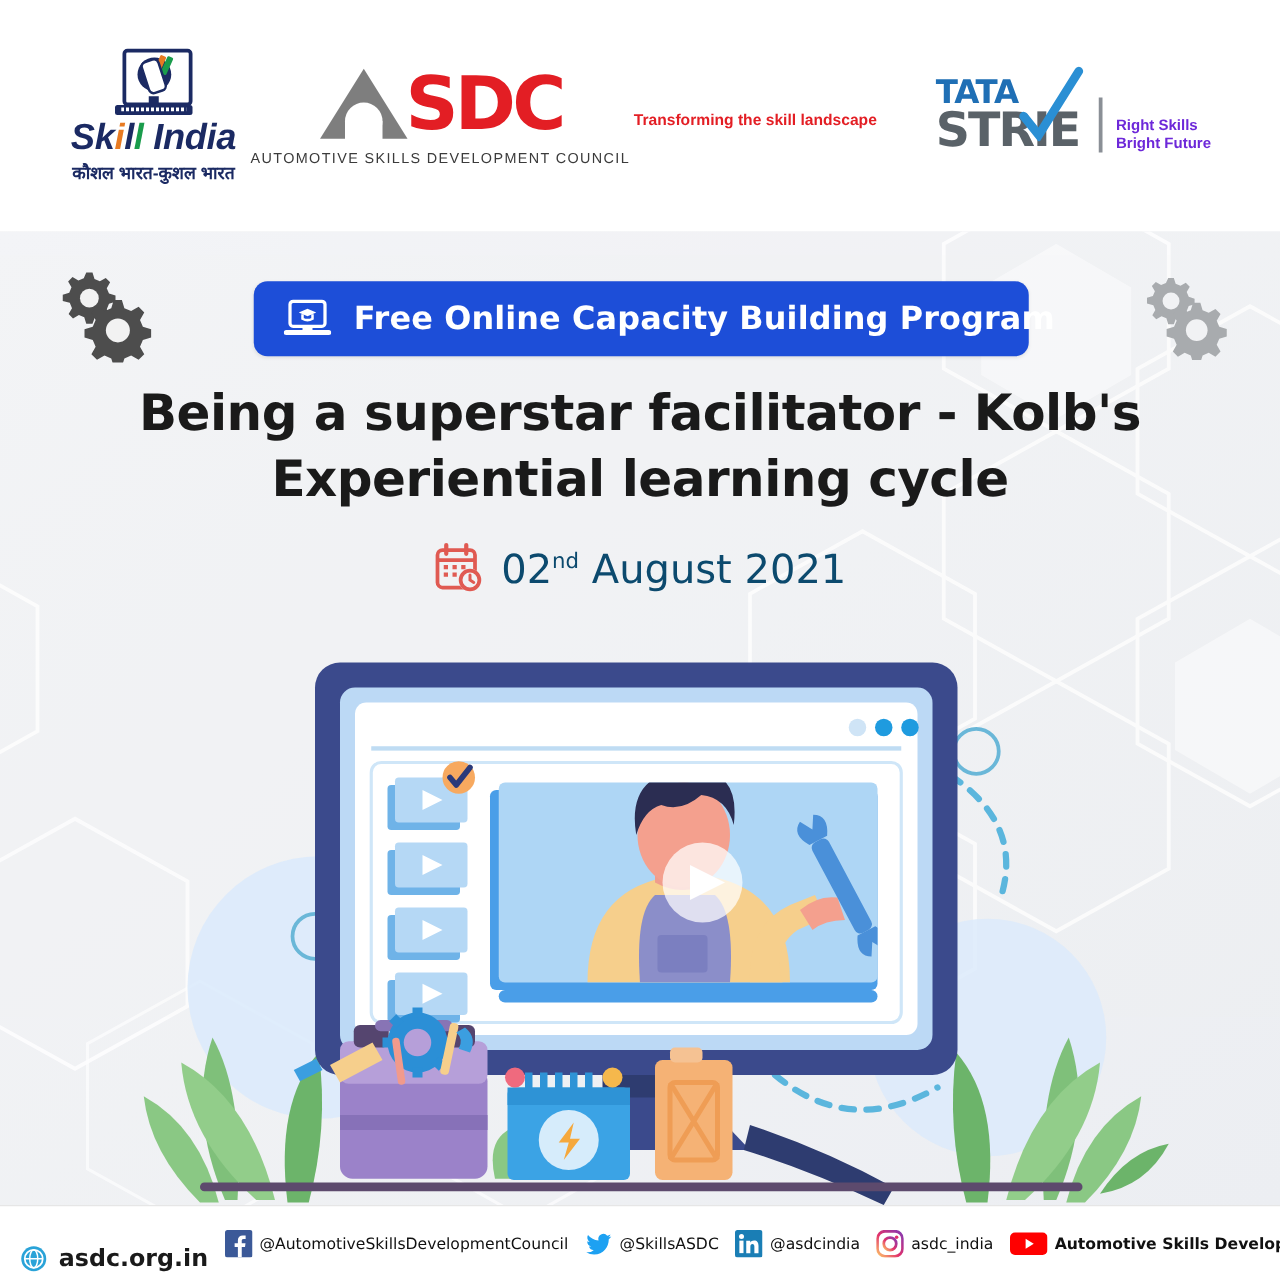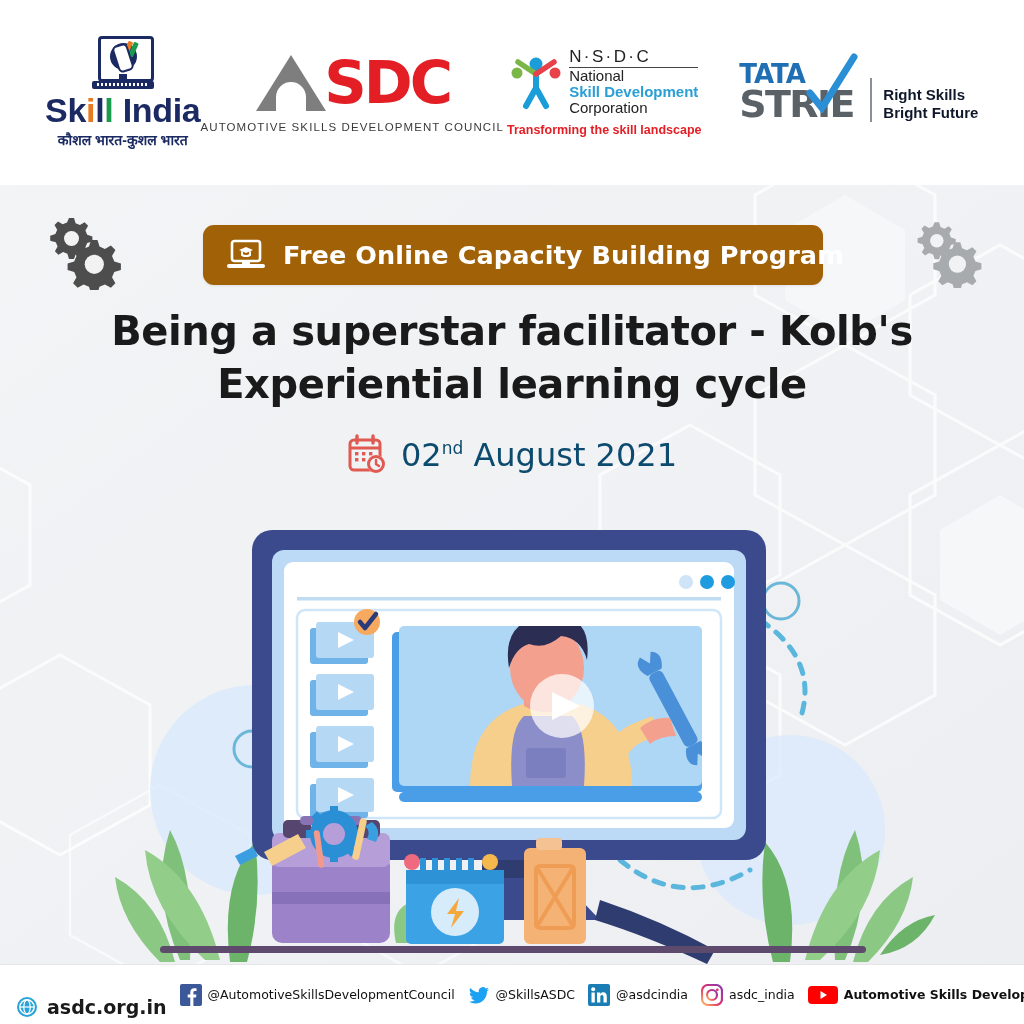--- a/index.html
+++ b/index.html
@@ -26,21 +26,21 @@
     border:3px solid #1b2a63;border-radius:4px;background:#fff;overflow:hidden;
   }
   .si-blob{position:absolute;left:9px;top:4px;width:27px;height:27px;border-radius:50%;background:#1b2a63;}
   .si-hand{position:absolute;left:14px;top:5px;width:12px;height:24px;background:#fff;border:2px solid #1b2a63;border-radius:5px;transform:rotate(-18deg);}
   .si-tool{position:absolute;left:24px;top:2px;width:5px;height:17px;background:#e87b22;transform:rotate(24deg);border-radius:1px;}
   .si-tool2{position:absolute;left:30px;top:3px;width:5px;height:15px;background:#1a9c4c;transform:rotate(24deg);border-radius:1px;}
   .si-neck{position:absolute;left:27px;top:38px;width:8px;height:7px;background:#1b2a63;}
   .si-kb{position:absolute;left:0;top:45px;width:62px;height:8px;background:#1b2a63;border-radius:2px;}
   .si-kb::after{content:"";position:absolute;left:5px;top:2px;right:5px;height:3px;
     background:repeating-linear-gradient(90deg,#fff 0 2px,transparent 2px 4px);}
-  .si-name{font-size:34px;font-weight:bold;color:#1b2a63;letter-spacing:-.3px;line-height:1;margin-top:1px;white-space:nowrap;}
+  .si-name{font-size:29px;font-weight:bold;color:#1b2a63;letter-spacing:-.3px;line-height:1;margin-top:1px;white-space:nowrap;font-style:italic;}
   .si-t1{color:#e87b22;}.si-t2{color:#1b2a63;}.si-t3{color:#1a9c4c;}
   .si-hin{font-size:14px;font-weight:bold;color:#1b2a63;margin-top:3px;white-space:nowrap;}
 
   
   .asdc-wrap{width:250px;}
   .asdc-row{display:flex;align-items:center;justify-content:center;height:62px;}
   .asdc-tri{position:relative;width:74px;height:60px;}
   .asdc-tri svg{display:block;}
   .asdc-txt{font-size:59px;font-weight:bold;color:#e31e24;letter-spacing:-3px;line-height:.85;margin-left:-4px;font-family:"DejaVu Sans",sans-serif;}
   .asdc-sub{font-size:11.5px;color:#3b3b3b;letter-spacing:1.1px;margin-top:7px;white-space:nowrap;}
@@ -58,35 +58,35 @@
 
   
   .tata-wrap{width:255px;}
   .tata-row{display:flex;align-items:flex-end;justify-content:center;}
   .tata-left{position:relative;text-align:left;}
   .tata-1{font-size:26px;font-weight:bold;color:#1f6fb5;letter-spacing:-1px;line-height:.92;font-family:"DejaVu Sans",sans-serif;}
   .tata-2{font-size:38px;font-weight:bold;color:#5a6268;letter-spacing:-1.6px;line-height:.9;font-family:"DejaVu Sans",sans-serif;}
   .tata-check{position:absolute;right:-6px;top:-10px;width:60px;height:60px;pointer-events:none;}
   .tata-bar{width:2.5px;height:44px;background:#8a8f96;margin:0 11px 0 16px;}
   .tata-tag{text-align:left;line-height:1.18;}
-  .tata-tag div{font-size:15px;font-weight:bold;color:#0f172a;white-space:nowrap;}
+  .tata-tag div{font-size:12px;font-weight:bold;color:#6d28d9;white-space:nowrap;}
 
   
   .body-bg{position:absolute;left:0;top:185px;width:1024px;height:780px;background:#f1f2f4;overflow:hidden;}
   .hexes{position:absolute;inset:0;opacity:.85;}
 
   
   .gears{position:absolute;z-index:5;}
   .gears.left{left:44px;top:214px;}
   .gears.right{left:912px;top:218px;}
 
   
   .banner{
     position:absolute;left:203px;top:225px;width:620px;height:60px;
-    background:#a16207;border-radius:11px;display:flex;align-items:center;
+    background:#1d4ed8;border-radius:11px;display:flex;align-items:center;
     padding-left:24px;box-sizing:border-box;z-index:20;
     box-shadow:0 1px 3px rgba(0,0,0,.08);
   }
   .banner-icon{width:38px;height:32px;margin-right:18px;flex:0 0 auto;}
   .banner-text{color:#fff;font-size:25.5px;font-weight:bold;letter-spacing:.1px;white-space:nowrap;font-family:"DejaVu Sans",sans-serif;}
 
   
   .title{
     position:absolute;left:62px;top:305px;width:900px;text-align:center;z-index:20;
     font-size:40px;font-weight:bold;color:#1a1a1a;line-height:1.32;letter-spacing:-.4px;
@@ -178,38 +178,20 @@
             <circle cx="37" cy="44" r="15" fill="#ffffff"></circle>
             <rect x="22" y="44" width="30" height="15" fill="#ffffff"></rect>
           </svg>
         </div>
         <div class="asdc-txt">SDC</div>
       </div>
       <div class="asdc-sub">AUTOMOTIVE SKILLS DEVELOPMENT COUNCIL</div>
     </div>
 
     <div class="logo nsdc-wrap">
-      <div class="nsdc-row">
-        <div class="nsdc-logo">
-          <svg width="52" height="56" viewBox="0 0 52 56">
-            <path d="M26 14 L26 34 M26 34 L16 52 M26 34 L36 52" stroke="#1b9dd9" stroke-width="6" stroke-linecap="round" fill="none"></path>
-            <circle cx="26" cy="10" r="6.5" fill="#1b9dd9"></circle>
-            <path d="M26 20 L8 8" stroke="#7ab648" stroke-width="5.5" stroke-linecap="round"></path>
-            <circle cx="7" cy="19" r="5.5" fill="#7ab648"></circle>
-            <path d="M26 20 L44 8" stroke="#e8414a" stroke-width="5.5" stroke-linecap="round"></path>
-            <circle cx="45" cy="19" r="5.5" fill="#e8414a"></circle>
-          </svg>
-        </div>
-        <div class="nsdc-txt">
-          <div class="nsdc-abbr">N·S·D·C</div>
-          <div class="nsdc-l1">National</div>
-          <div class="nsdc-l2">Skill Development</div>
-          <div class="nsdc-l3">Corporation</div>
-        </div>
-      </div>
       <div class="nsdc-tag">Transforming the skill landscape</div>
     </div>
 
     <div class="logo tata-wrap">
       <div class="tata-row">
         <div class="tata-left">
           <div class="tata-1">TATA</div>
           <div class="tata-2"><span>STRI</span><span>E</span></div>
           <svg class="tata-check" viewBox="0 0 60 60">
             <path d="M10 40 L22 55 L54 4" stroke="#2a8fd4" stroke-width="7" fill="none" stroke-linecap="round"></path>

